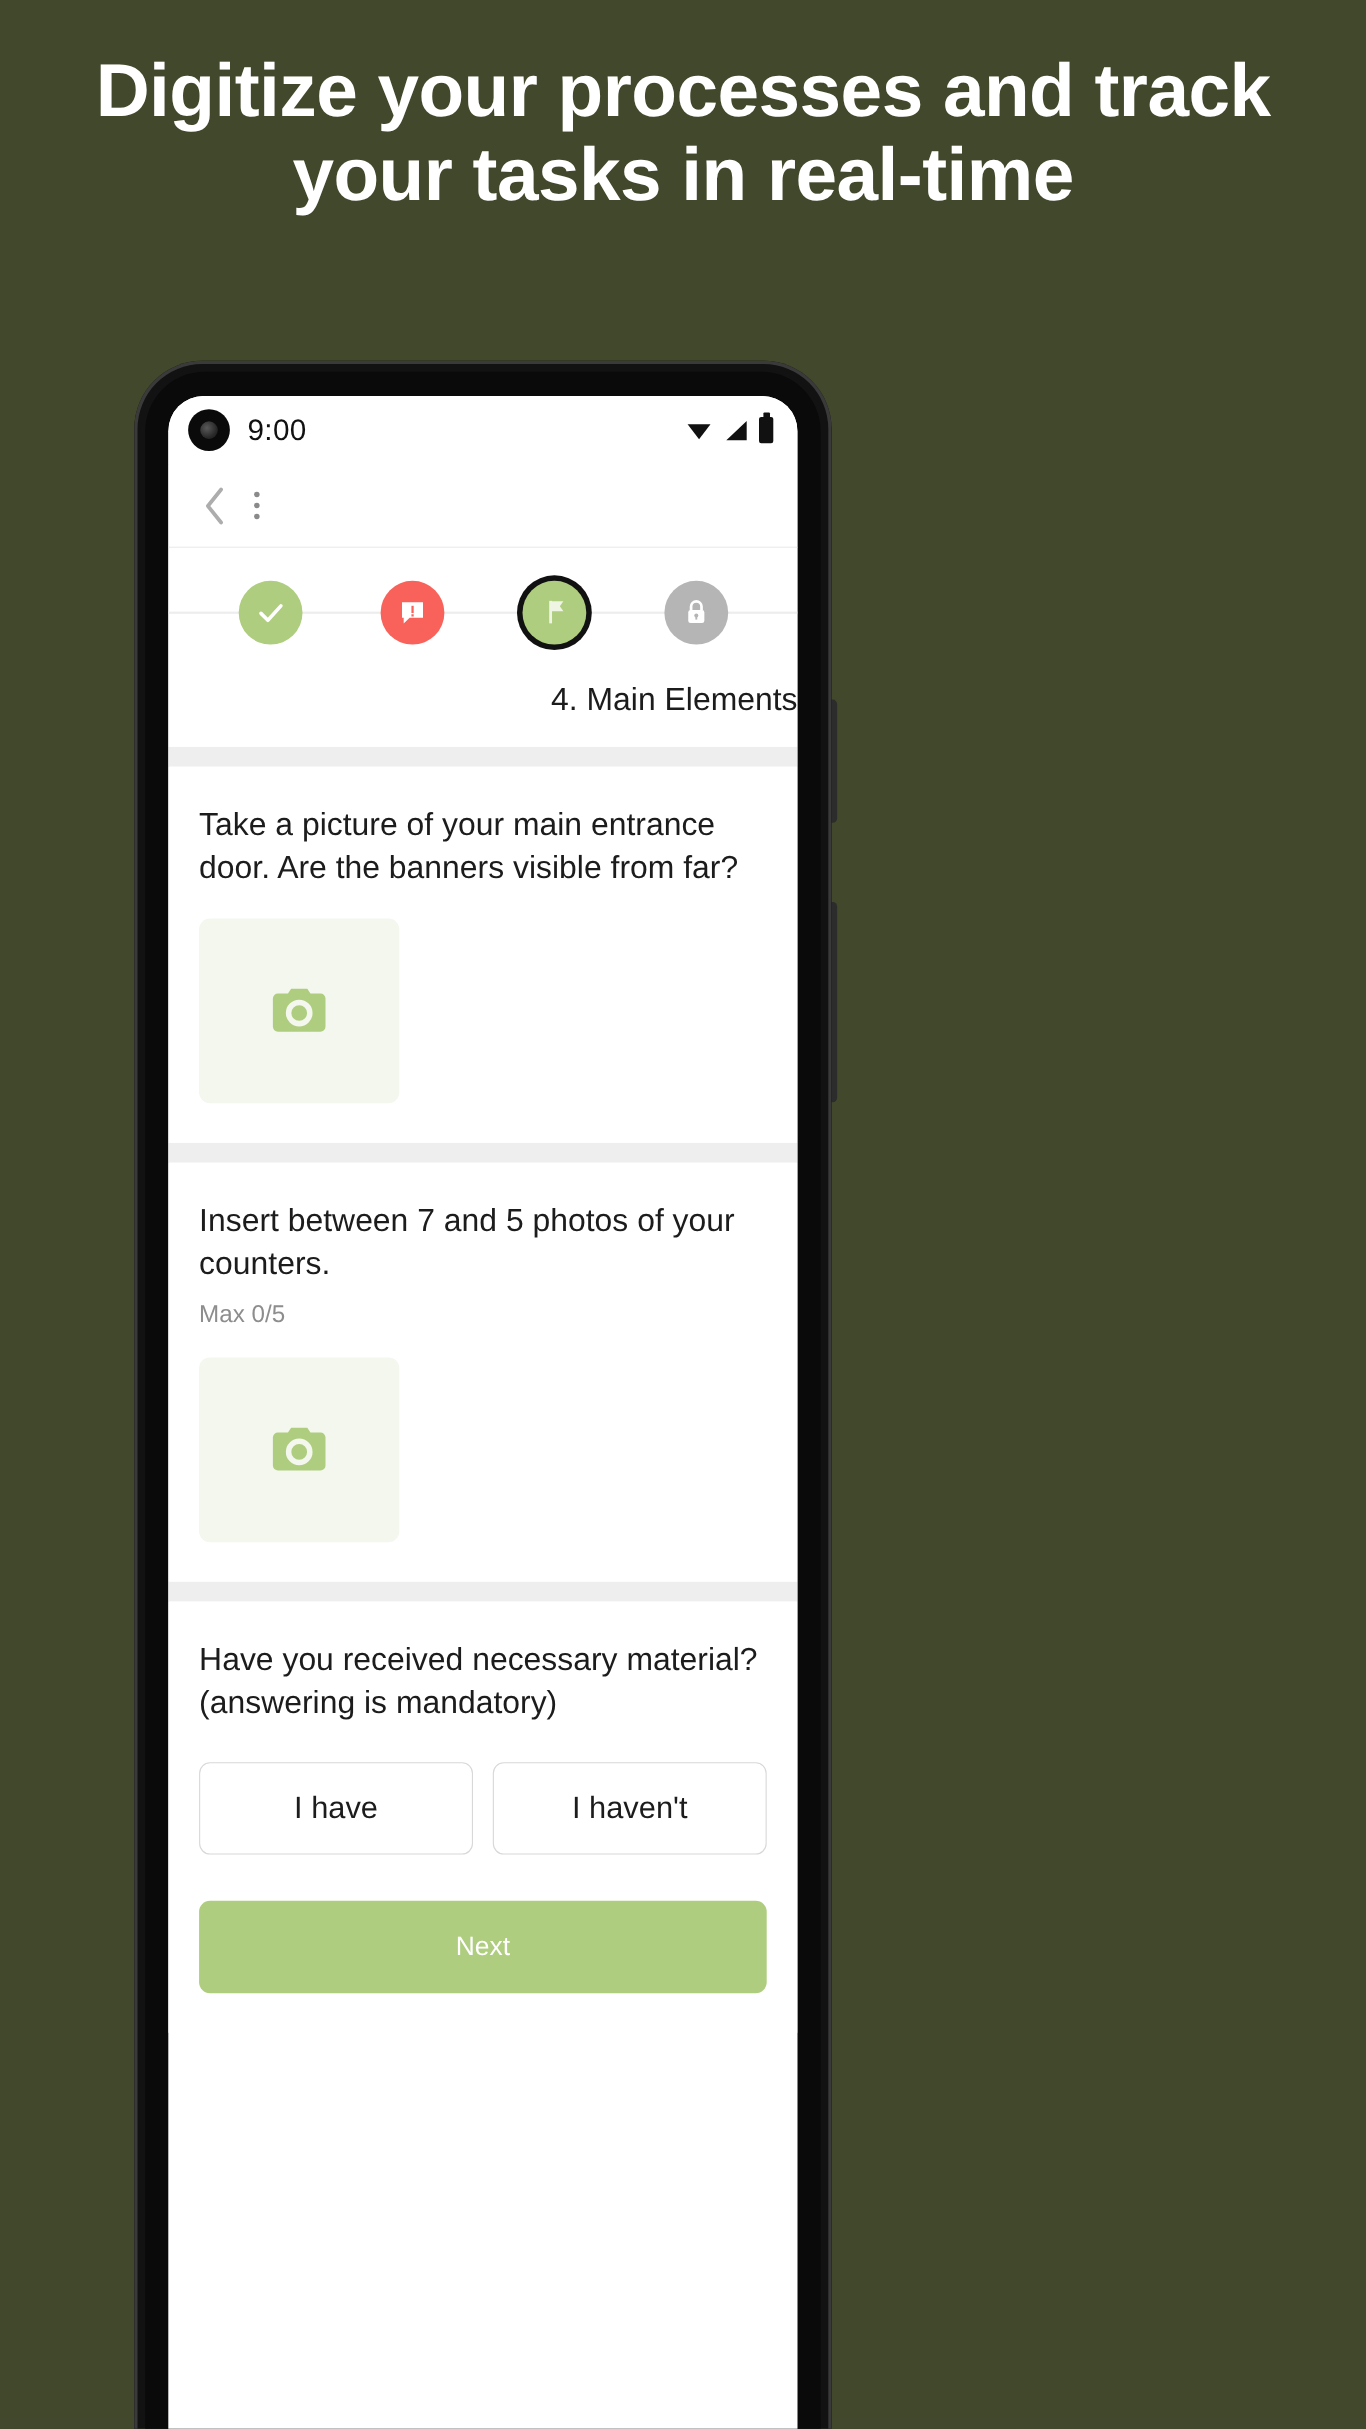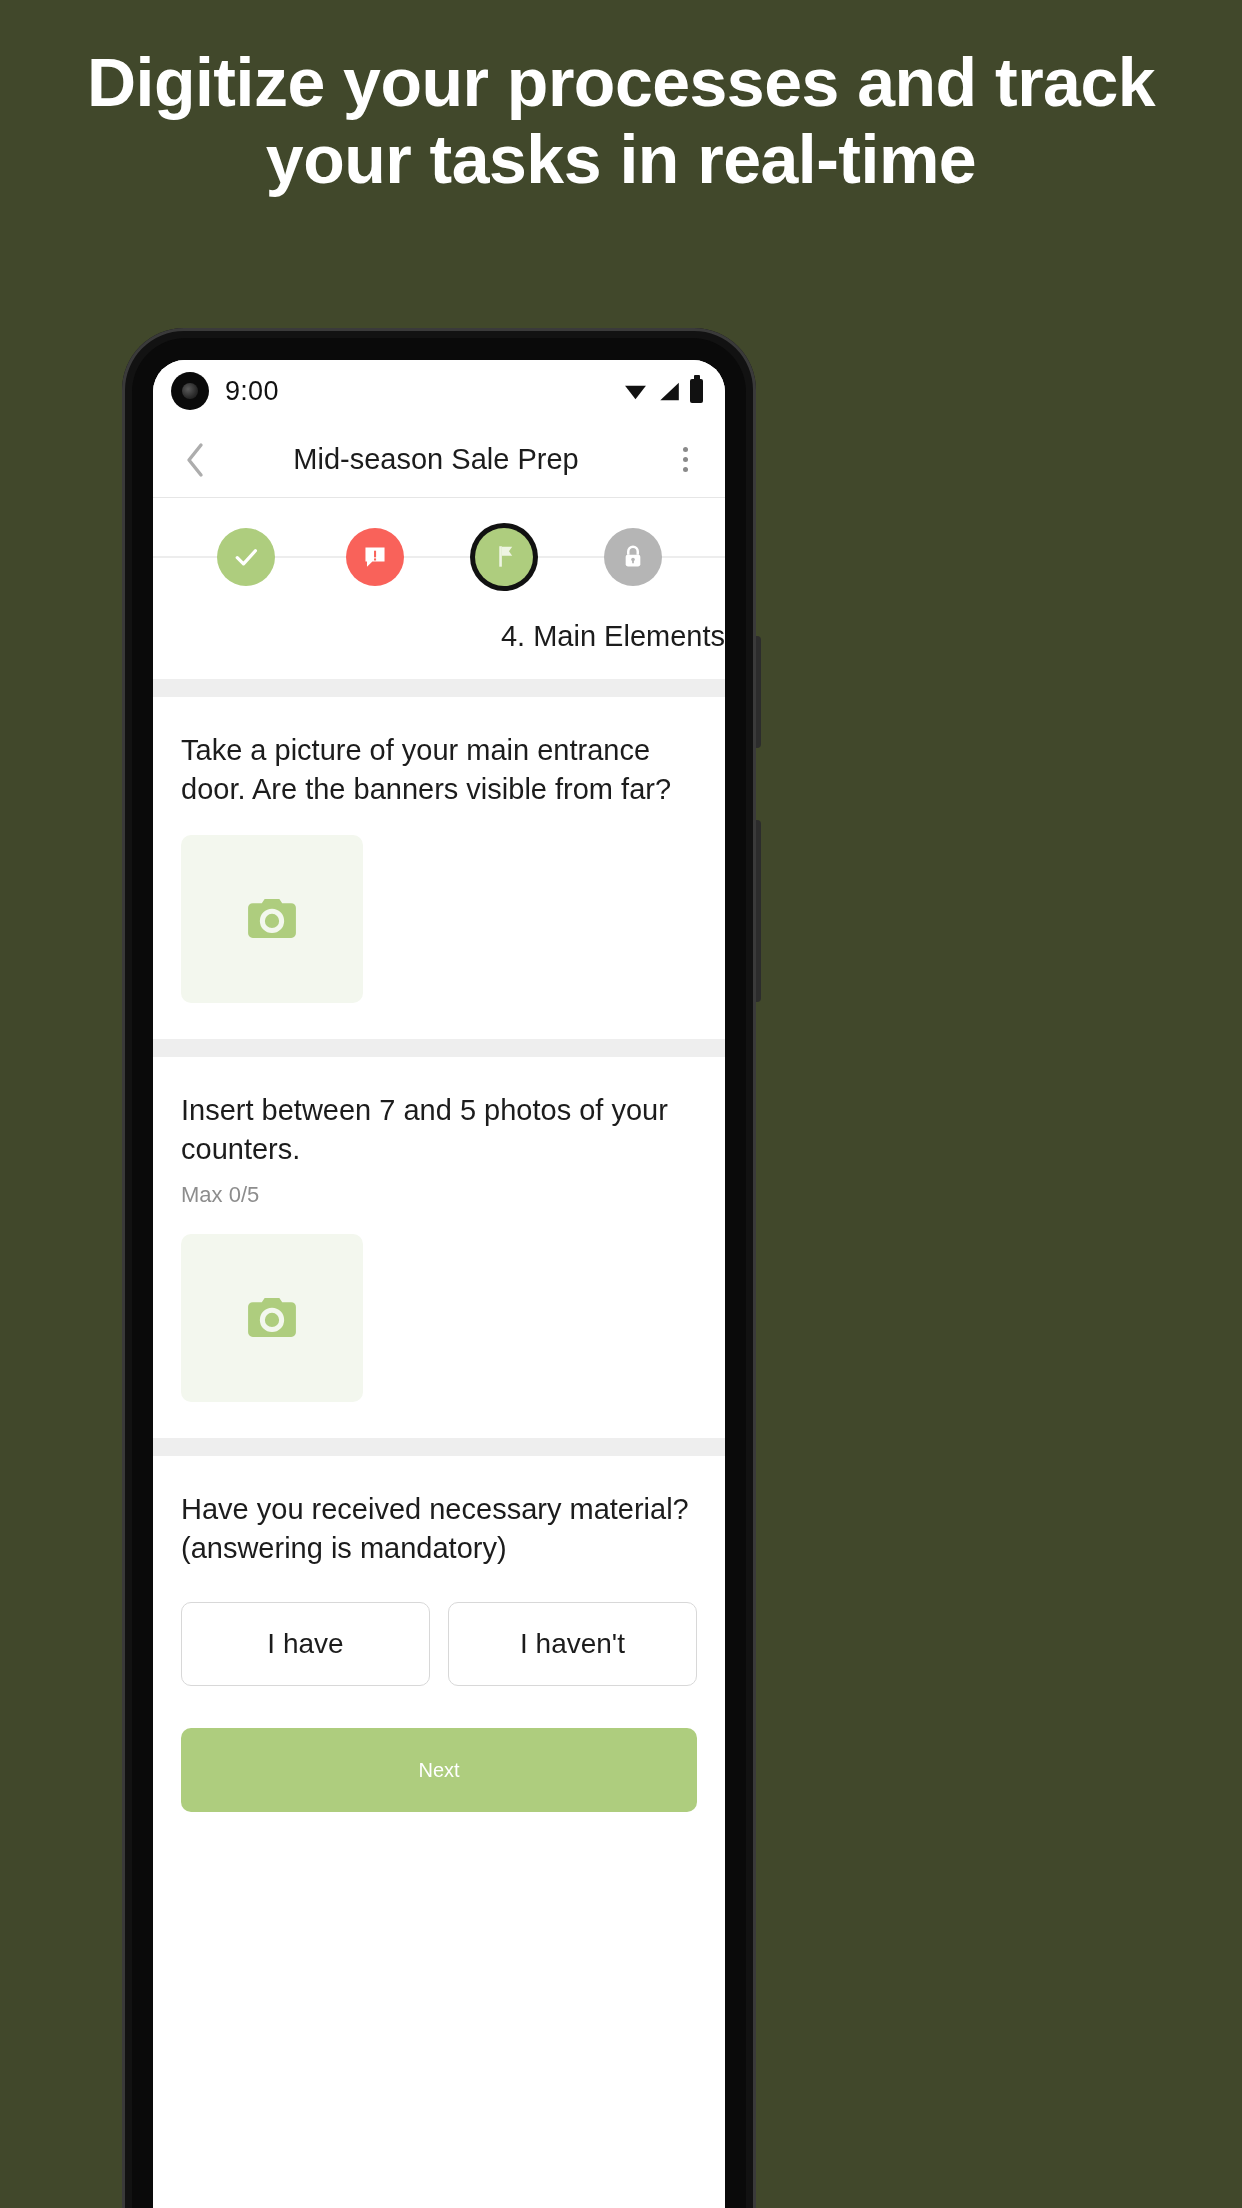--- a/index.html
+++ b/index.html
@@ -204,21 +204,21 @@
     font-family: "Liberation Sans", sans-serif;
   }
   .next-btn {
     margin-top: 42px;
     height: 84px;
     width: 100%;
     background: #aecd7e;
     border: none;
     border-radius: 10px;
     color: #ffffff;
-    font-size: 20px;
+    font-size: 24px;
     font-family: "Liberation Sans", sans-serif;
     display: flex; align-items: center; justify-content: center;
   }
 </style>
 </head>
 <body>
 
 <div class="page">
 
   <div class="headline">Digitize your processes and track your tasks in real-time</div>
@@ -244,21 +244,20 @@
           <div class="ic-batt"></div>
         </div>
       </div>
 
       <div class="appbar">
         <div class="back-chevron">
           <svg width="22" height="36" viewBox="0 0 22 36">
             <path d="M17 3 L5 18 L17 33" fill="none" stroke="#adadad" stroke-width="3.4" stroke-linecap="round" stroke-linejoin="round"></path>
           </svg>
         </div>
-        <div class="appbar-title">Mid-season Sale Prep</div>
         <div class="overflow-dots">
           <i></i>
           <i></i>
           <i></i>
         </div>
       </div>
 
       <div class="stepper-wrap">
         <div class="stepper">
           <div class="stepper-line"></div>

